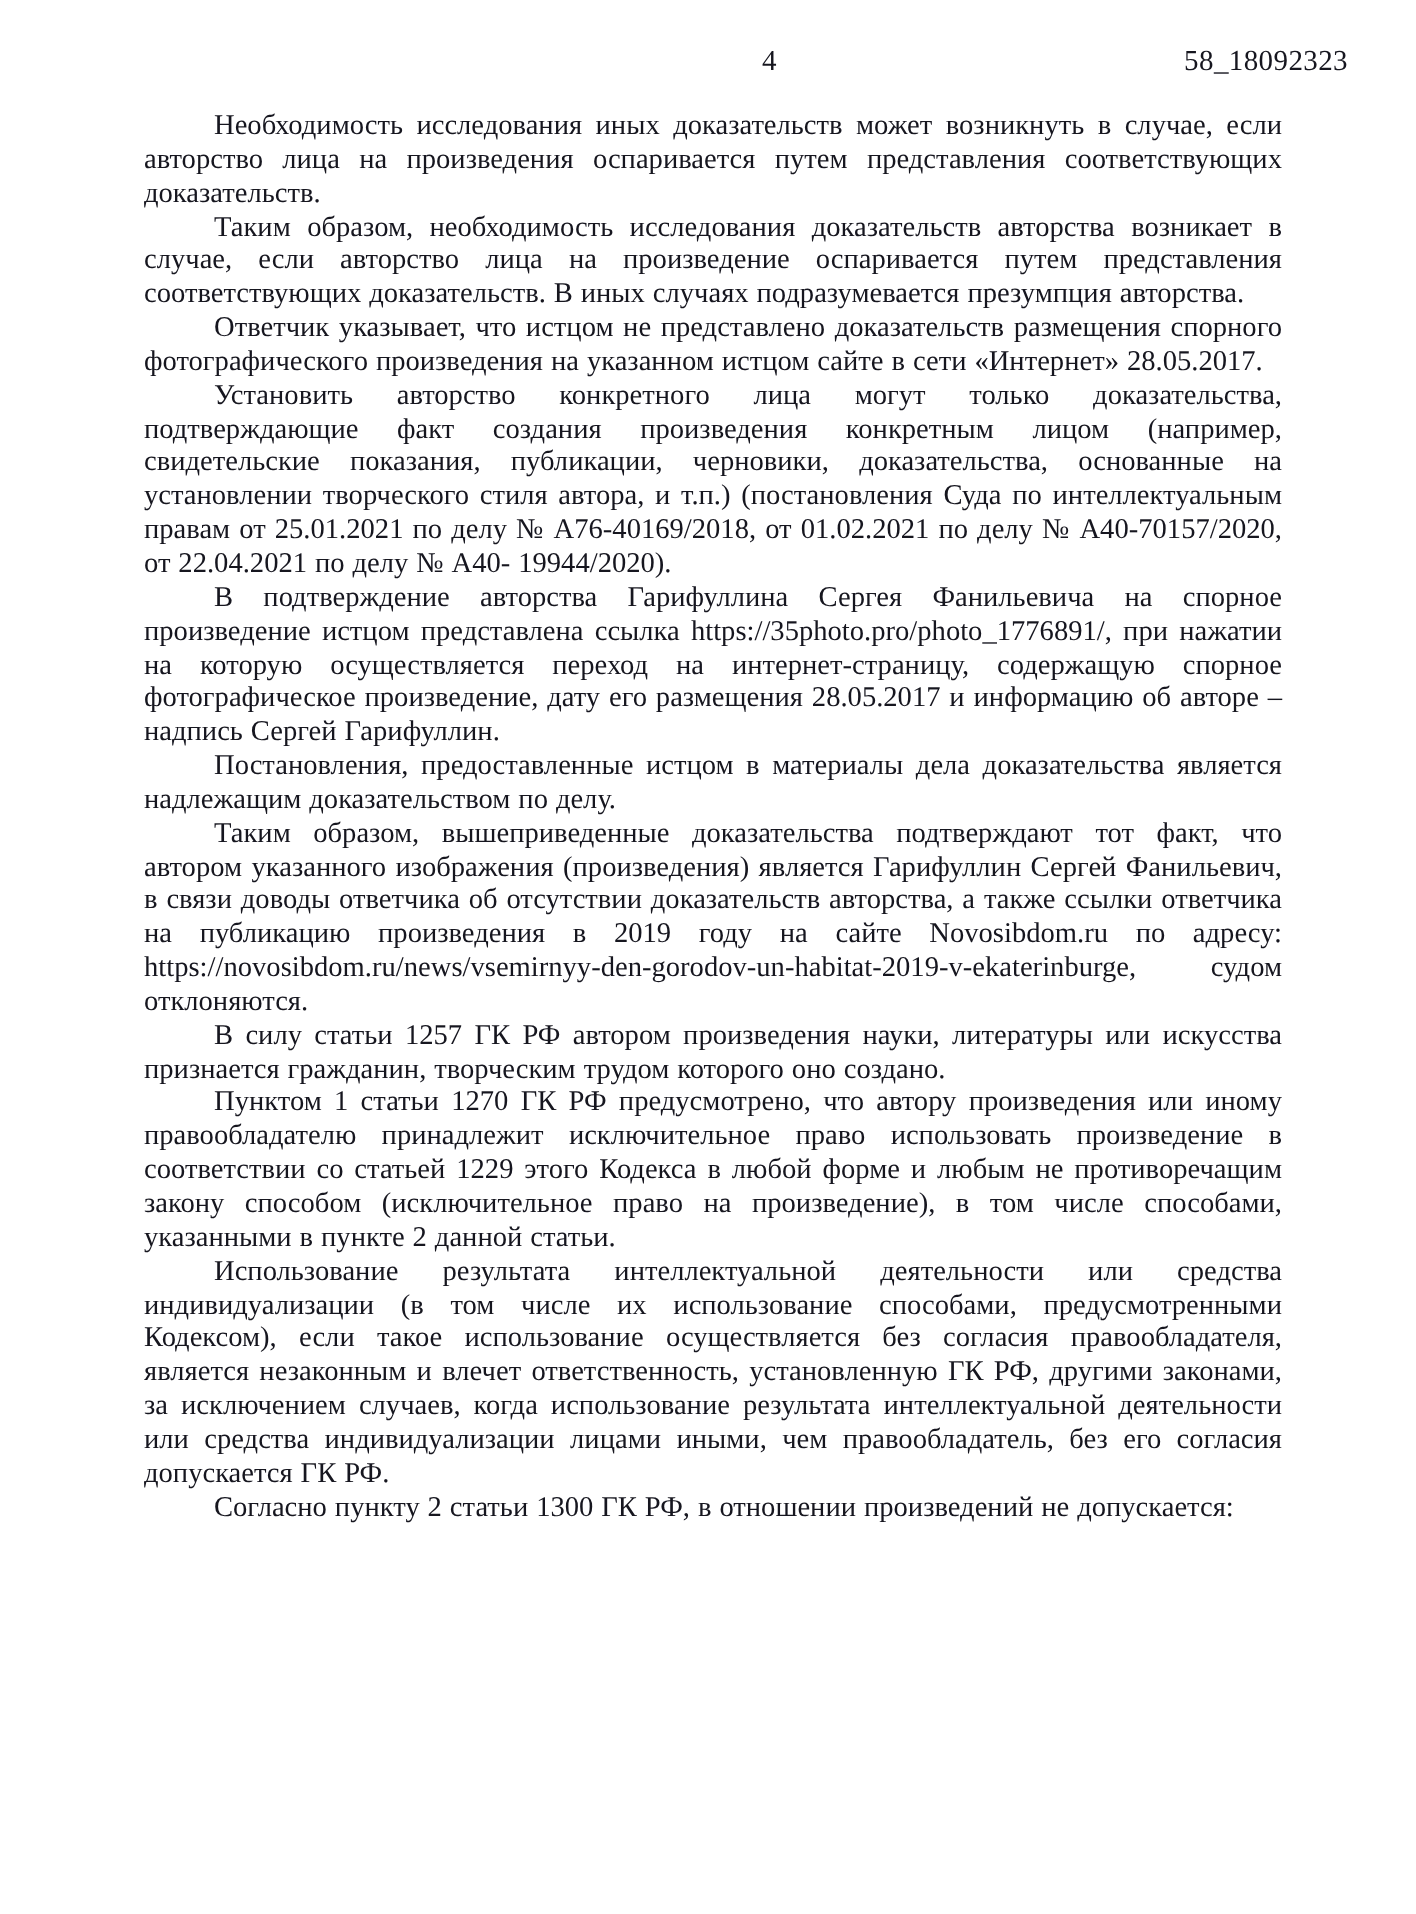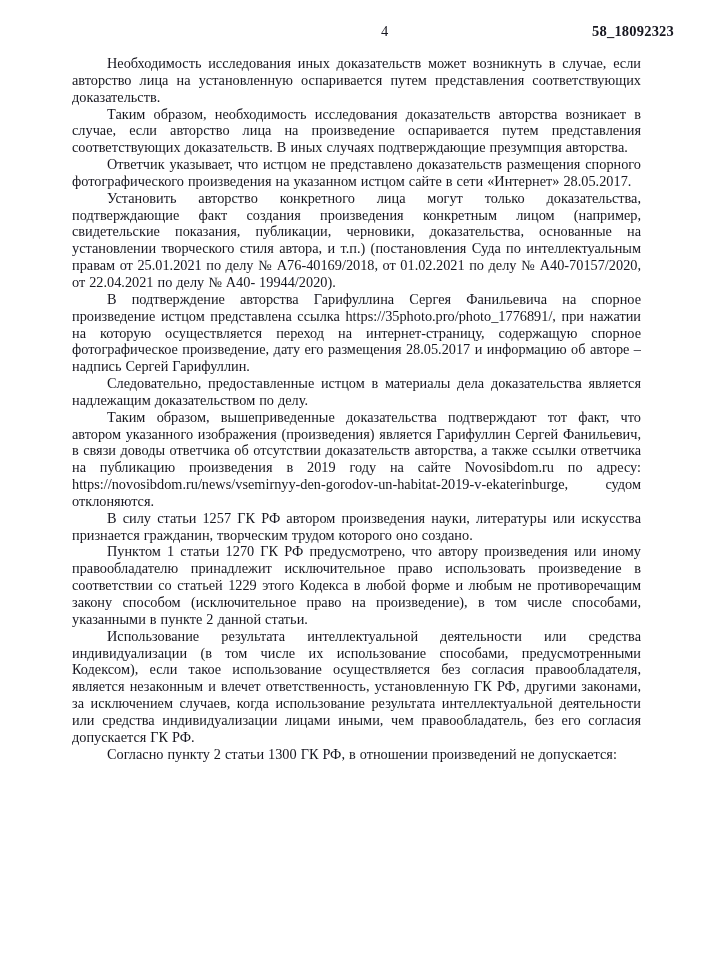--- a/index.html
+++ b/index.html
@@ -28,21 +28,20 @@
   .page-number {
     position: absolute;
     left: 381px;
     top: 0;
   }
   .case-ref {
     position: absolute;
     right: 34px;
     top: 0;
     letter-spacing: 0.2px;
-    font-weight: bold;
   }
   .document-body {
     position: absolute;
     top: 55px;
     left: 72px;
     width: 569px;
   }
   .document-body p {
     margin: 0;
     padding: 0;
@@ -57,26 +56,26 @@
 <body>
 
 <div class="page">
 
   <div class="page-header">
     <span class="page-number">4</span>
     <span class="case-ref">58_18092323</span>
   </div>
 
   <div class="document-body">
-    <p>Необходимость исследования иных доказательств может возникнуть в случае, если авторство лица на установленную оспаривается путем представления соответствующих доказательств.</p>
-    <p>Таким образом, необходимость исследования доказательств авторства возникает в случае, если авторство лица на произведение оспаривается путем представления соответствующих доказательств. В иных случаях подтверждающие презумпция авторства.</p>
+    <p>Необходимость исследования иных доказательств может возникнуть в случае, если авторство лица на произведения оспаривается путем представления соответствующих доказательств.</p>
+    <p>Таким образом, необходимость исследования доказательств авторства возникает в случае, если авторство лица на произведение оспаривается путем представления соответствующих доказательств. В иных случаях подразумевается презумпция авторства.</p>
     <p>Ответчик указывает, что истцом не представлено доказательств размещения спорного фотографического произведения на указанном истцом сайте в сети «Интернет» 28.05.2017.</p>
     <p>Установить авторство конкретного лица могут только доказательства, подтверждающие факт создания произведения конкретным лицом (например, свидетельские показания, публикации, черновики, доказательства, основанные на установлении творческого стиля автора, и т.п.) (постановления Суда по интеллектуальным правам от 25.01.2021 по делу № А76-40169/2018, от 01.02.2021 по делу № А40-70157/2020, от 22.04.2021 по делу № А40- 19944/2020).</p>
     <p>В подтверждение авторства Гарифуллина Сергея Фанильевича на спорное произведение истцом представлена ссылка https://35photo.pro/photo_1776891/, при нажатии на которую осуществляется переход на интернет-страницу, содержащую спорное фотографическое произведение, дату его размещения 28.05.2017 и информацию об авторе – надпись Сергей Гарифуллин.</p>
-    <p>Следовательно, предоставленные истцом в материалы дела доказательства является надлежащим доказательством по делу.</p>
+    <p>Постановления, предоставленные истцом в материалы дела доказательства является надлежащим доказательством по делу.</p>
     <p>Таким образом, вышеприведенные доказательства подтверждают тот факт, что автором указанного изображения (произведения) является Гарифуллин Сергей Фанильевич, в связи доводы ответчика об отсутствии доказательств авторства, а также ссылки ответчика на публикацию произведения в 2019 году на сайте Novosibdom.ru по адресу: https://novosibdom.ru/news/vsemirnyy-den-gorodov-un-habitat-2019-v-ekaterinburge, судом отклоняются.</p>
     <p>В силу статьи 1257 ГК РФ автором произведения науки, литературы или искусства признается гражданин, творческим трудом которого оно создано.</p>
     <p>Пунктом 1 статьи 1270 ГК РФ предусмотрено, что автору произведения или иному правообладателю принадлежит исключительное право использовать произведение в соответствии со статьей 1229 этого Кодекса в любой форме и любым не противоречащим закону способом (исключительное право на произведение), в том числе способами, указанными в пункте 2 данной статьи.</p>
     <p>Использование результата интеллектуальной деятельности или средства индивидуализации (в том числе их использование способами, предусмотренными Кодексом), если такое использование осуществляется без согласия правообладателя, является незаконным и влечет ответственность, установленную ГК РФ, другими законами, за исключением случаев, когда использование результата интеллектуальной деятельности или средства индивидуализации лицами иными, чем правообладатель, без его согласия допускается ГК РФ.</p>
     <p>Согласно пункту 2 статьи 1300 ГК РФ, в отношении произведений не допускается:</p>
   </div>
 
 </div>
 
 </body></html>

